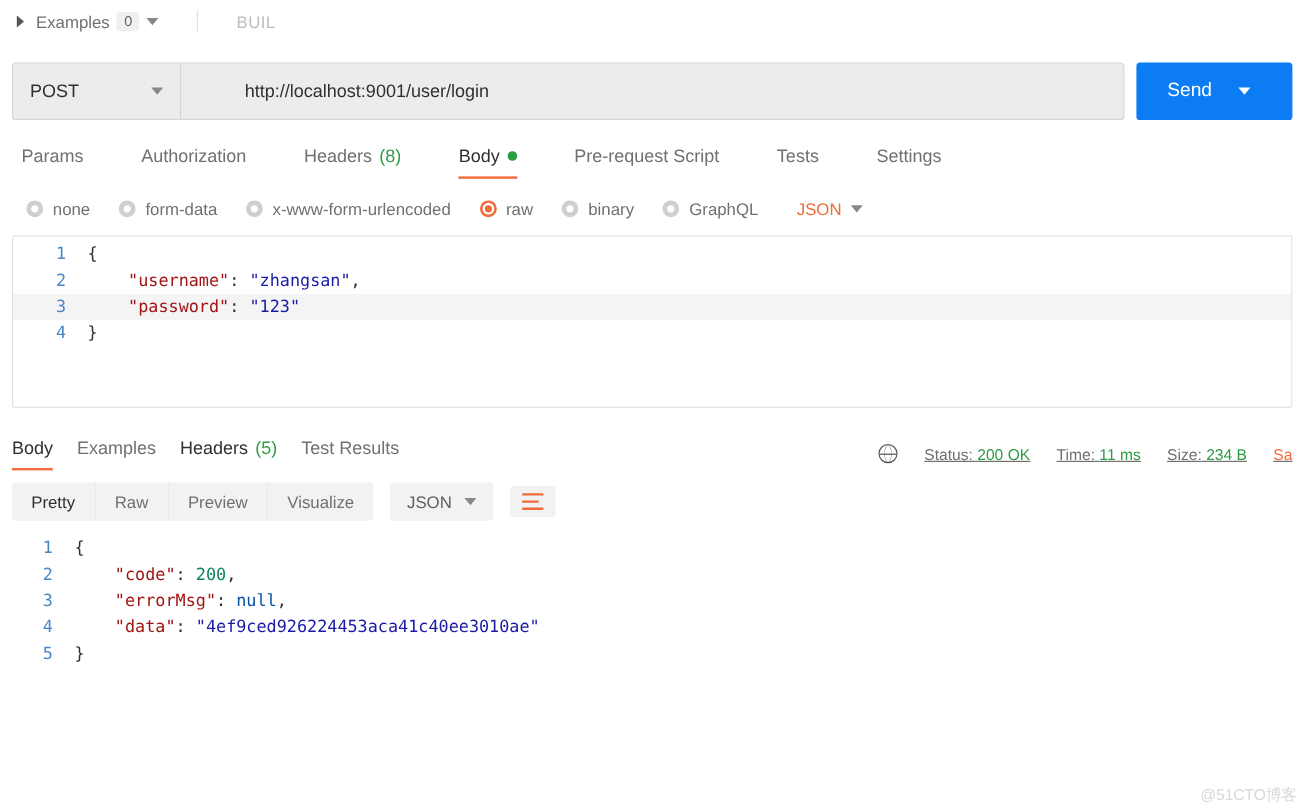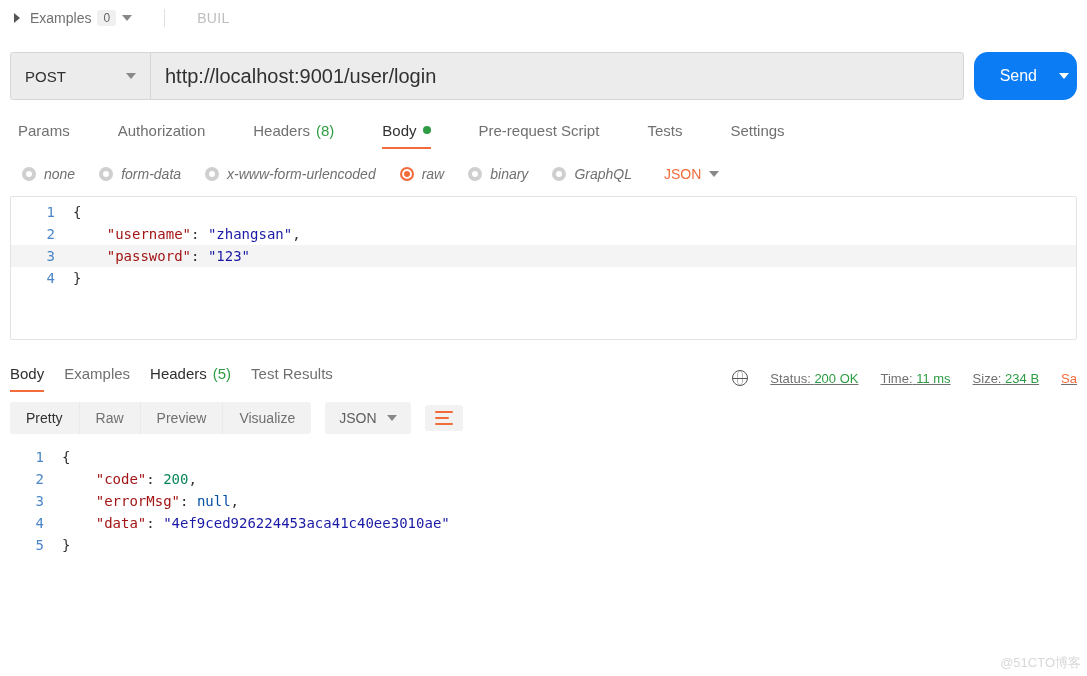--- a/index.html
+++ b/index.html
@@ -51,43 +51,44 @@
     padding: 12px 10px 12px 10px;
     gap: 10px;
     height: 72px;
   }
   .method-url {
     display: flex; flex: 1;
     border: 1px solid #d6d6d6;
     background: #ececec;
     border-radius: 3px;
     overflow: hidden;
+    gap: 39px;
   }
   .method-select {
     width: 140px;
     display: flex; align-items: center; justify-content: space-between;
     padding: 0 14px;
     border-right: 1px solid #d6d6d6;
     cursor: pointer;
     font-size: 15px;
     color: #303030;
   }
   .url-input {
     flex: 1;
     display: flex; align-items: center;
     padding: 0 14px;
-    font-size: 20px;
+    font-size: 15px;
     color: #303030;
   }
   .send-btn {
     background: #0b7cf3;
     color: #fff;
-    border-radius: 14px;
+    border-radius: 3px;
     display: flex; align-items: center;
-    padding: 0 8px 0 26px;
+    padding: 0 35px 0 26px;
     font-size: 16px;
     cursor: pointer;
     gap: 22px;
   }
   .send-btn .caret-down { border-top-color: #fff; }
 
   
   .tabs {
     display: flex; align-items: center;
     gap: 48px;
@@ -114,21 +115,21 @@
   }
 
   
   .body-modes {
     display: flex; align-items: center; gap: 24px;
     padding: 14px 22px;
     font-size: 14px;
     color: #707070;
   }
   .radio {
-    display: flex; align-items: center; gap: 8px; cursor: pointer; font-style: italic;
+    display: flex; align-items: center; gap: 8px; cursor: pointer;
   }
   .radio-dot {
     width: 14px; height: 14px; border-radius: 50%;
     border: 4px solid #cfcfcf; background: #fff;
   }
   .radio.selected .radio-dot {
     border-color: #f26b3a; background: #f26b3a;
     box-shadow: inset 0 0 0 3px #fff, inset 0 0 0 6px #f26b3a;
   }
   .radio.selected .radio-dot { border: 2px solid #f26b3a; background: radial-gradient(circle,#f26b3a 45%, #fff 46%, #fff 60%, #f26b3a 61%); background: #f26b3a; }

